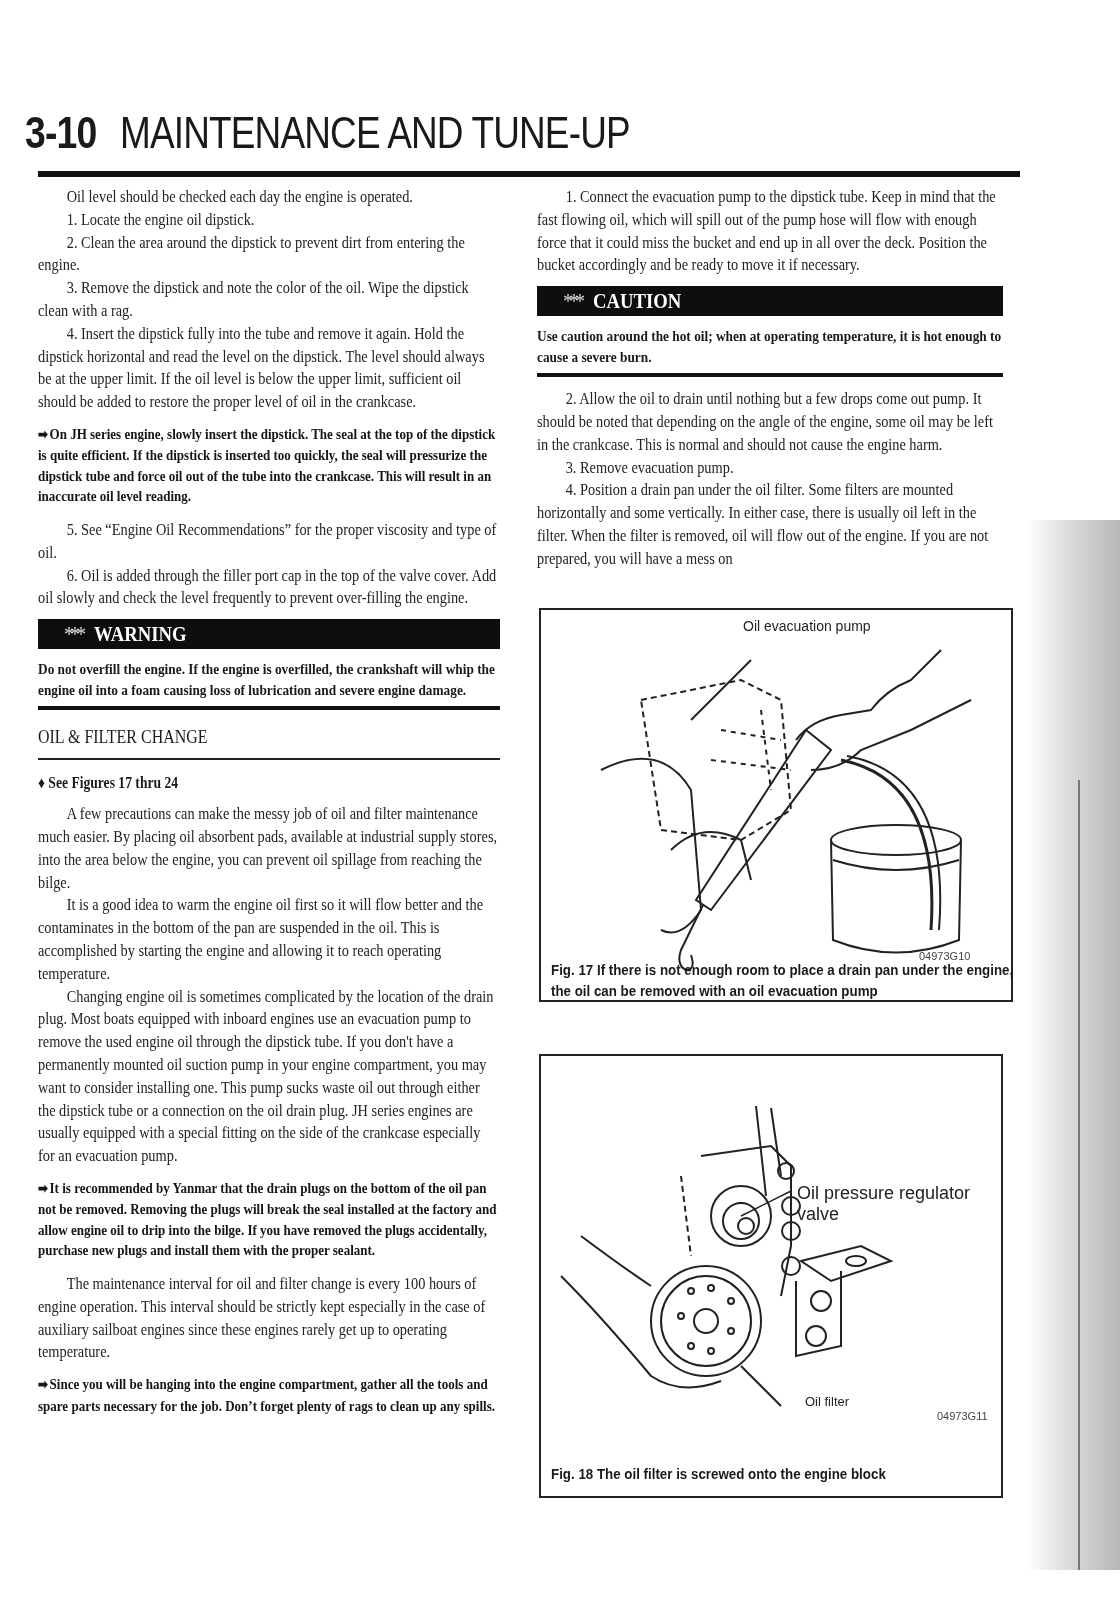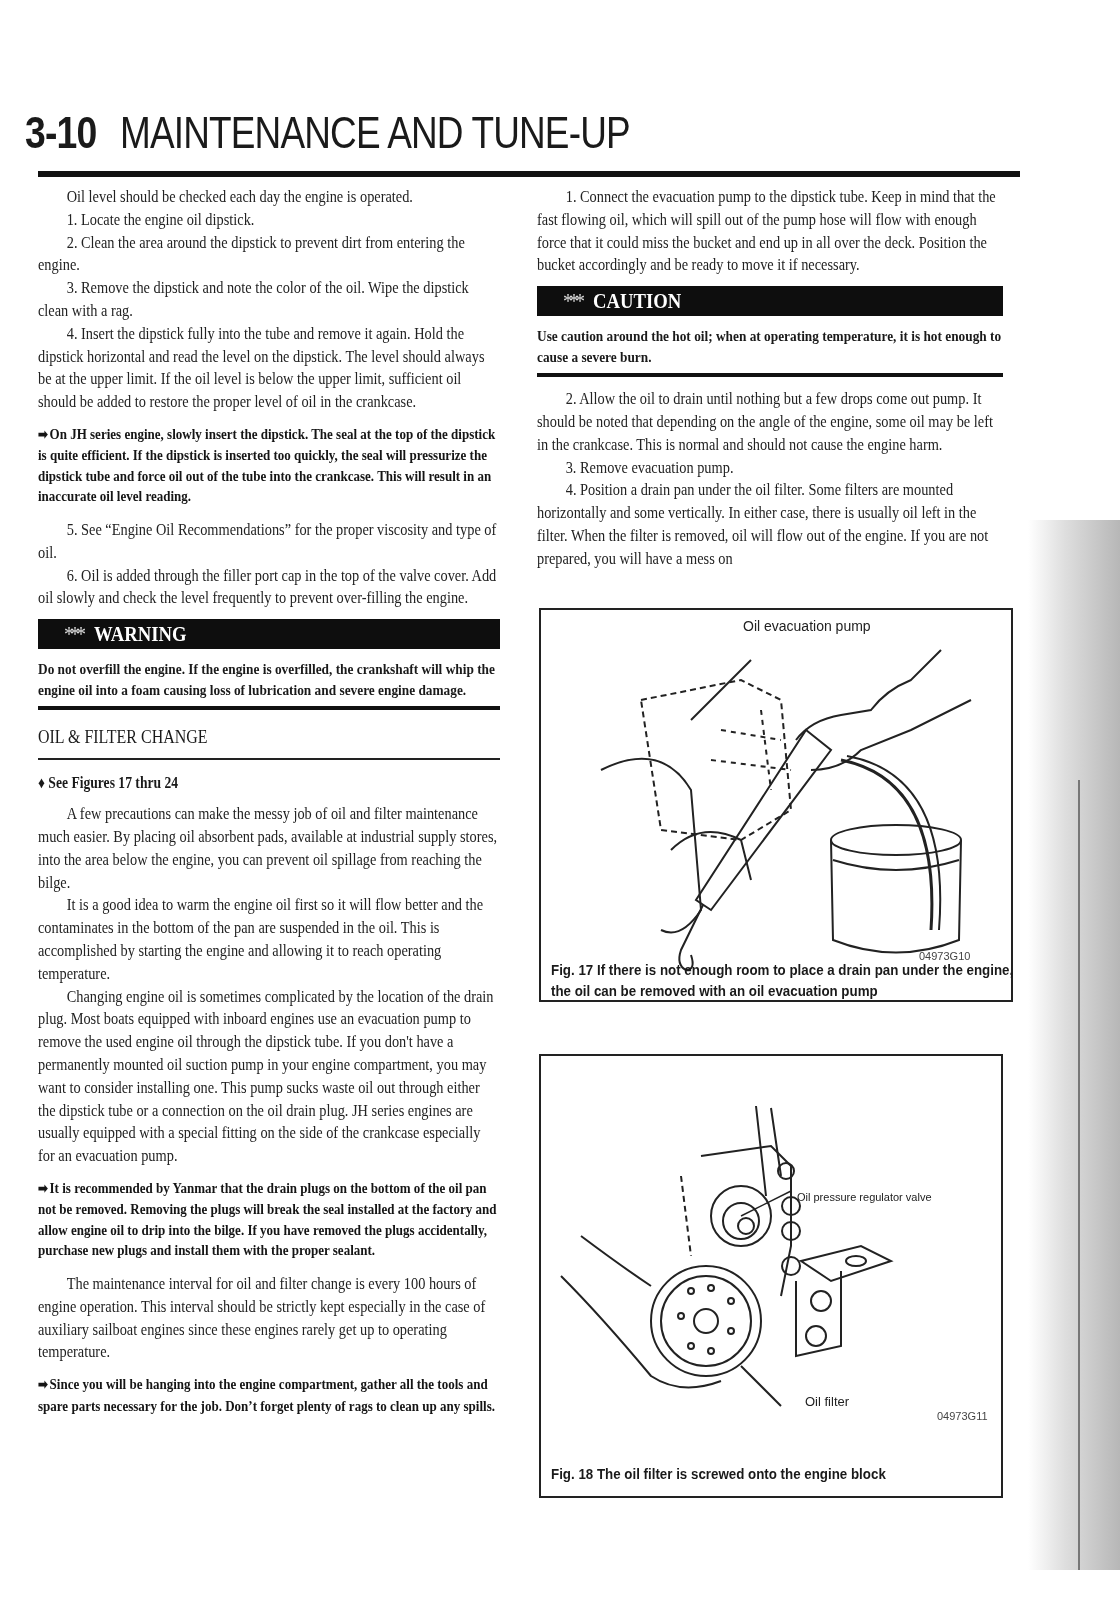--- a/index.html
+++ b/index.html
@@ -198,20 +198,20 @@
         <circle cx="190" cy="245" r="3"></circle>
       <circle cx="140" cy="260" r="3"></circle>
         <circle cx="190" cy="275" r="3"></circle>
         <circle cx="150" cy="290" r="3"></circle>
       <circle cx="170" cy="295" r="3"></circle>
       <path d="M40 180 Q80 210 110 230 M20 220 Q60 260 110 320 Q140 340 180 325"></path>
       <path d="M200 310 L240 350"></path>
       <path d="M200 160 L250 135" stroke-width="1.5"></path>
     </g>
   </svg>
-  <div class="fig-label" style="left:256px;top:135px;font-size:11px;">Oil pressure regulator valve</div>
+  <div class="fig-label" style="left:256px;top:127px;font-size:18px;">Oil pressure regulator valve</div>
   <div class="fig-label" style="left:240px;top:338px;font-size:13px;margin-left:24px;">Oil filter</div>
   <div class="fig-code" style="left:396px;top:354px;">04973G11</div>
   <div class="fig-caption" style="top:408px;">Fig. 18 The oil filter is screwed onto the engine block</div>
 </div>
 
 <div class="edge-shade"></div>
 <div class="edge-line"></div>
 
 </body></html>

